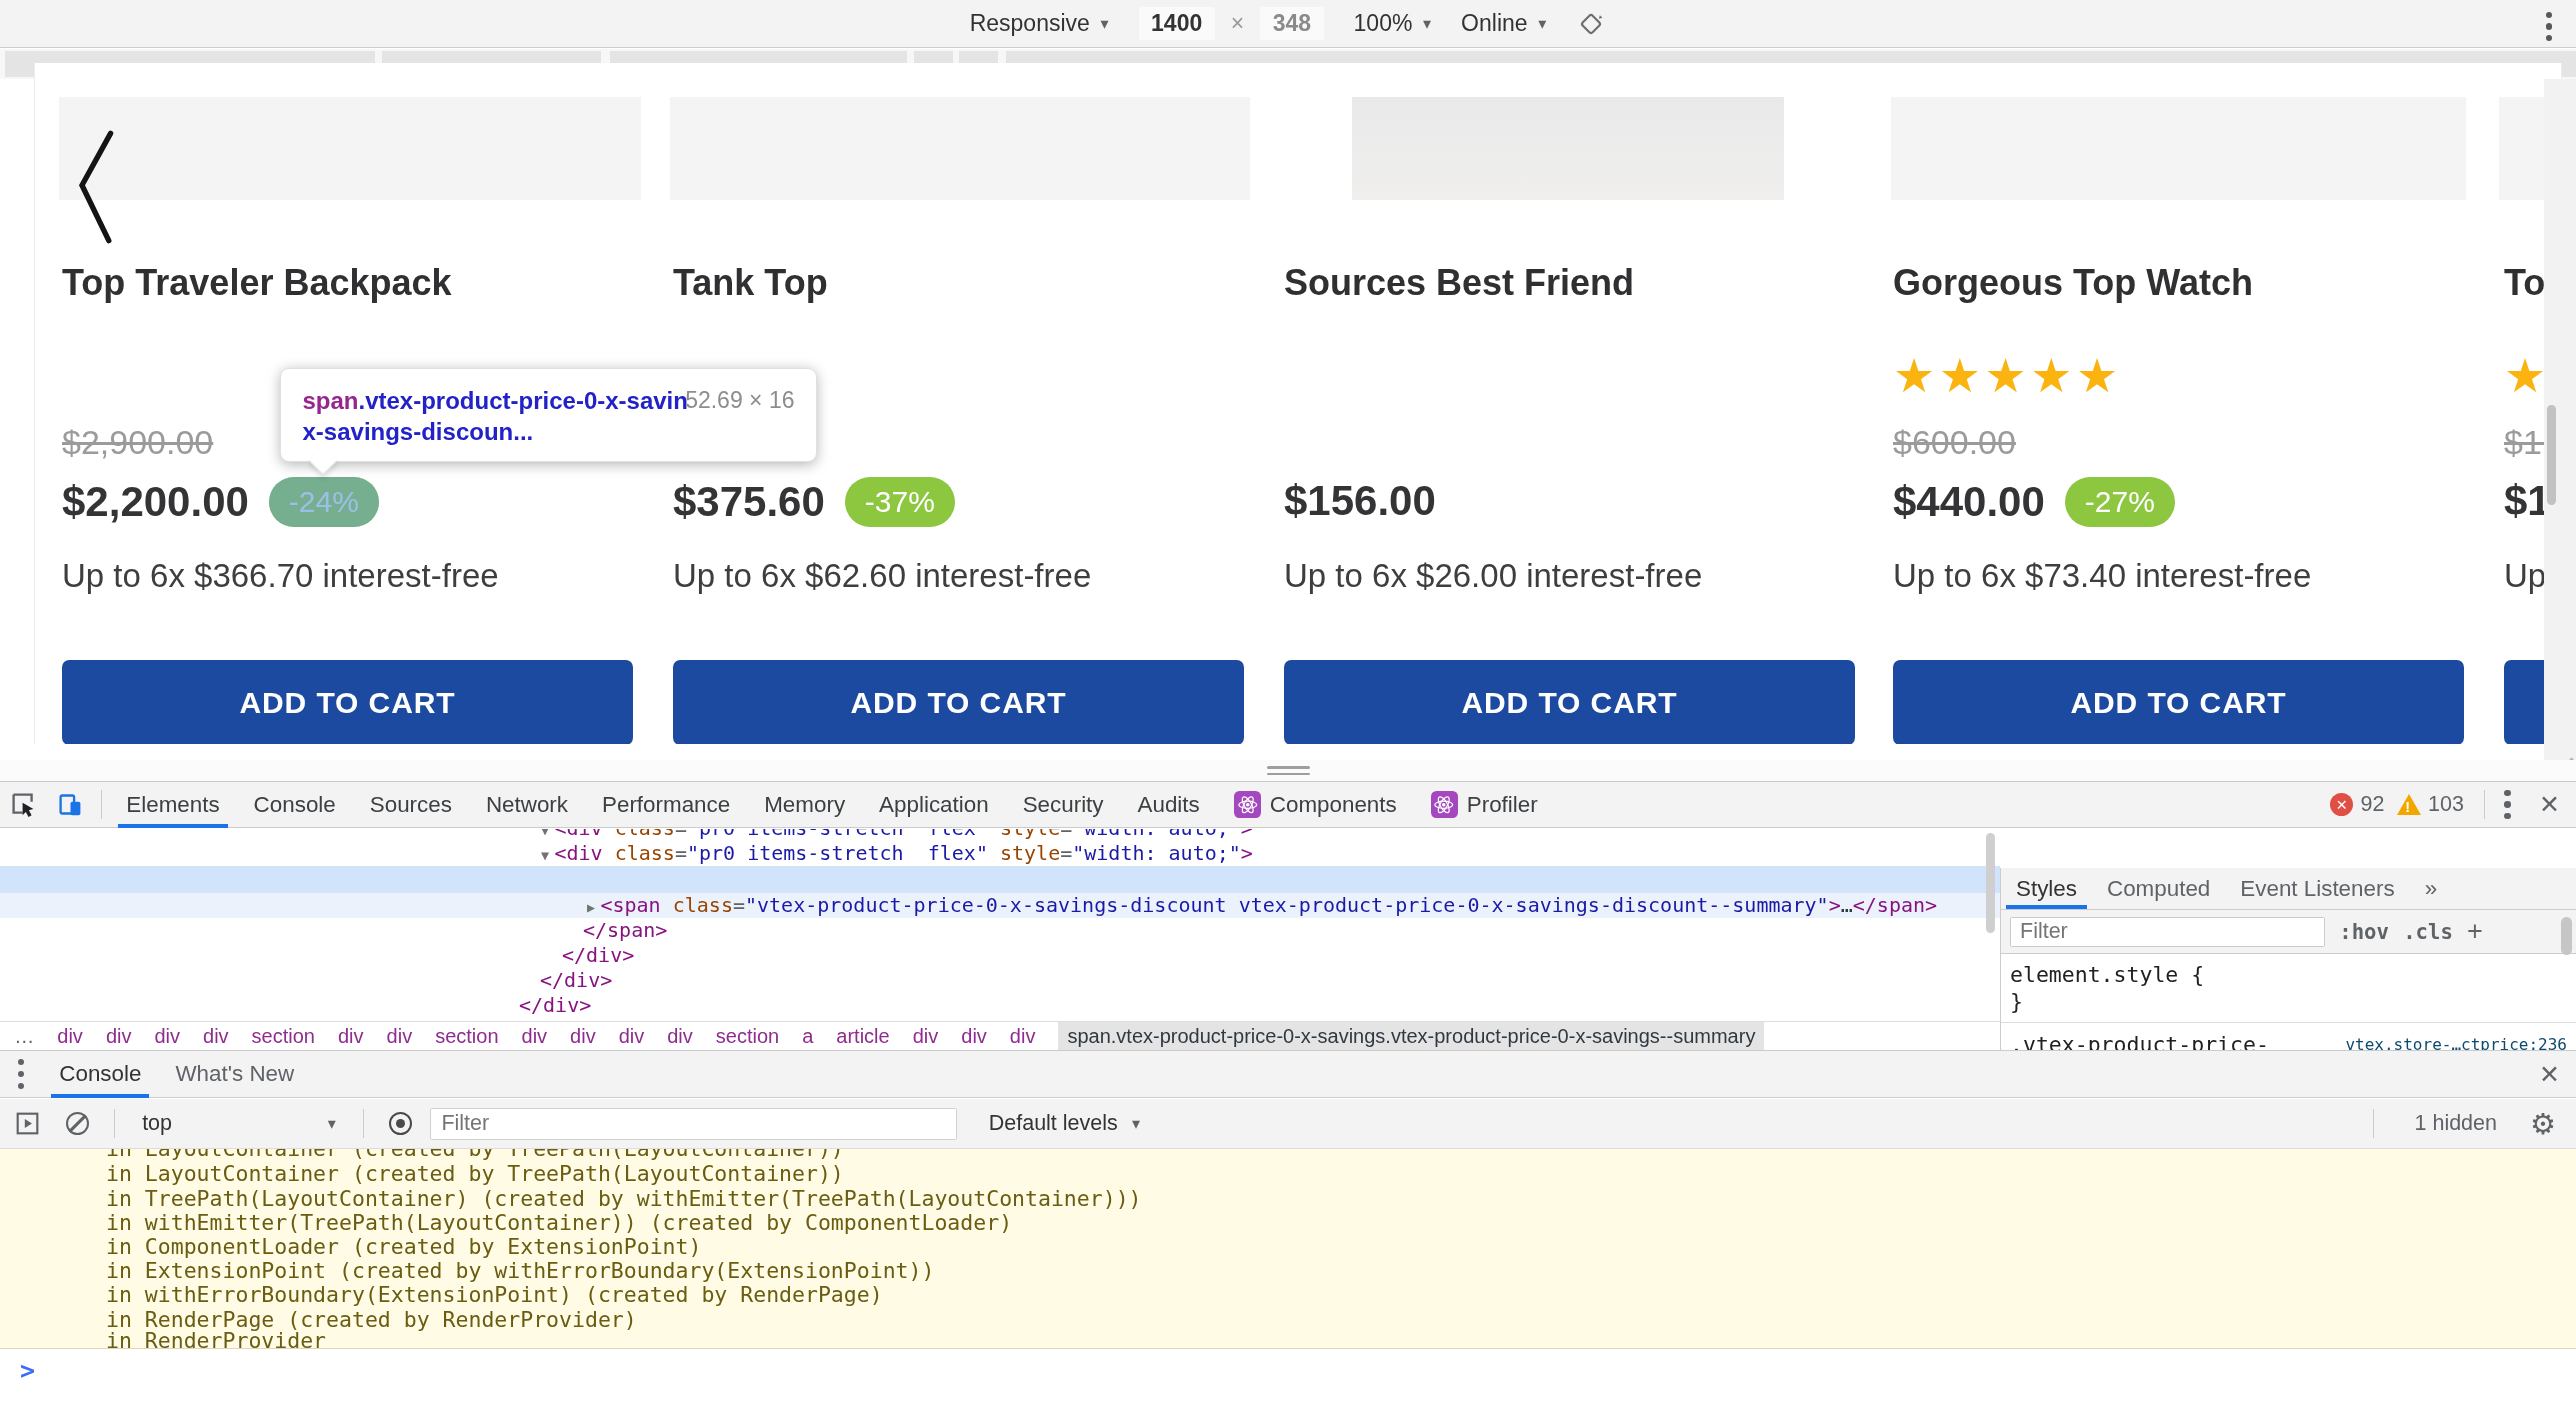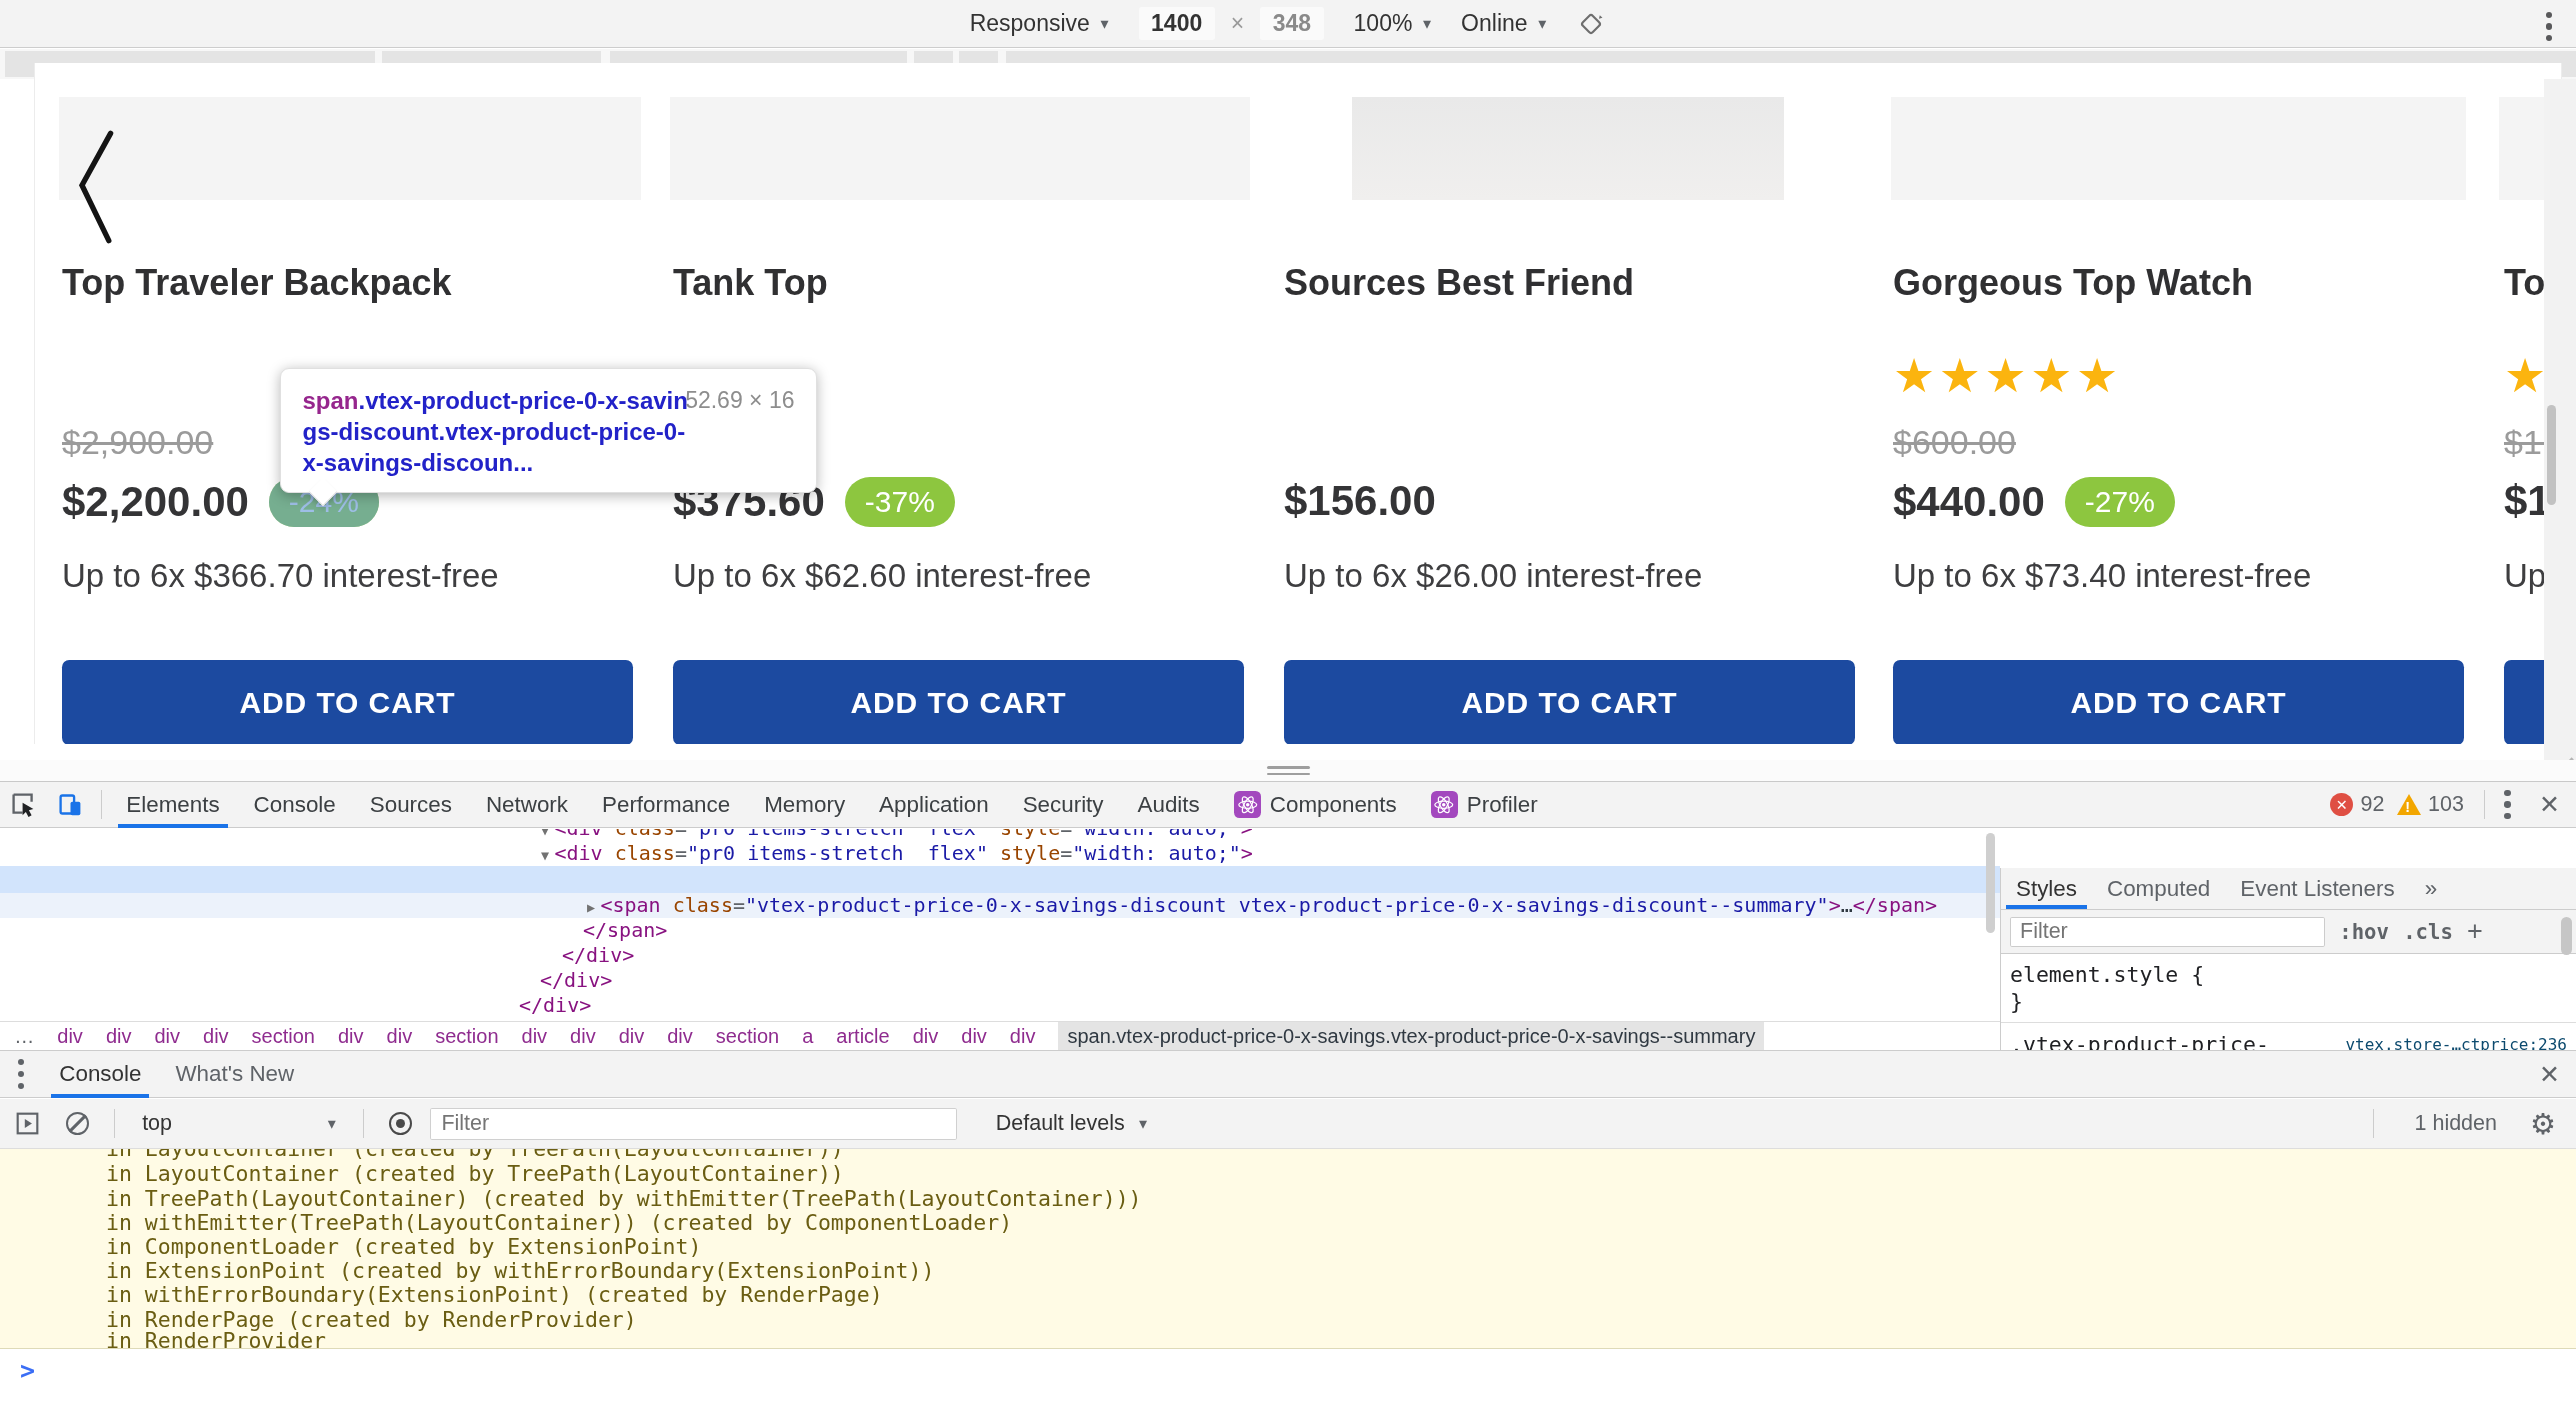--- a/index.html
+++ b/index.html
@@ -248,21 +248,20 @@
     <div class="pold">$1,</div>
     <div class="prow">
       <span class="pprice">$1</span>
     </div>
     <div class="pinst">Up</div>
     <button class="pcta">ADD TO CART</button>
   </div>
 
   <div id="el-tooltip">
     <div><span class="tt-tag">span</span><span class="tt-cls">.vtex-product-price-0-x-savin</span></div>
-    <div class="tt-cls">gs-discount.vtex-product-price-0-</div>
     <div class="tt-cls">x-savings-discoun...</div>
     <span class="tt-size">52.69 × 16</span>
     <span class="tt-arrow"></span>
   </div>
 </div>
 
 <div id="vp-gutter" class="abs"></div>
 <div id="vp-scroll-thumb" class="abs"></div>
 <div id="vp-resizer" class="abs">
     <i></i>
@@ -432,21 +431,21 @@
     <span>top</span>
     <span class="caret">▾</span>
   </span>
   <span class="dt-sep"></span>
   <span class="ct-ic">
       <span class="eye-ic">
         <i></i>
       </span>
     </span>
   <input placeholder="Filter" style="">
-  <span class="dd" style="margin-left:30px;gap:14.3px;">
+  <span class="dd" style="margin-left:23px;gap:14.3px;">
     <span>Default levels</span>
     <span class="caret">▾</span>
   </span>
   <span style="flex:1;"></span>
   <span class="dt-sep"></span>
   <span style="color:#5f6368;margin:0 24px;">1 hidden</span>
   <span style="font-size:29px;color:#5f6368;margin-right:20px;">⚙</span>
 </div>
 
 <div id="console-msgs" class="abs">

